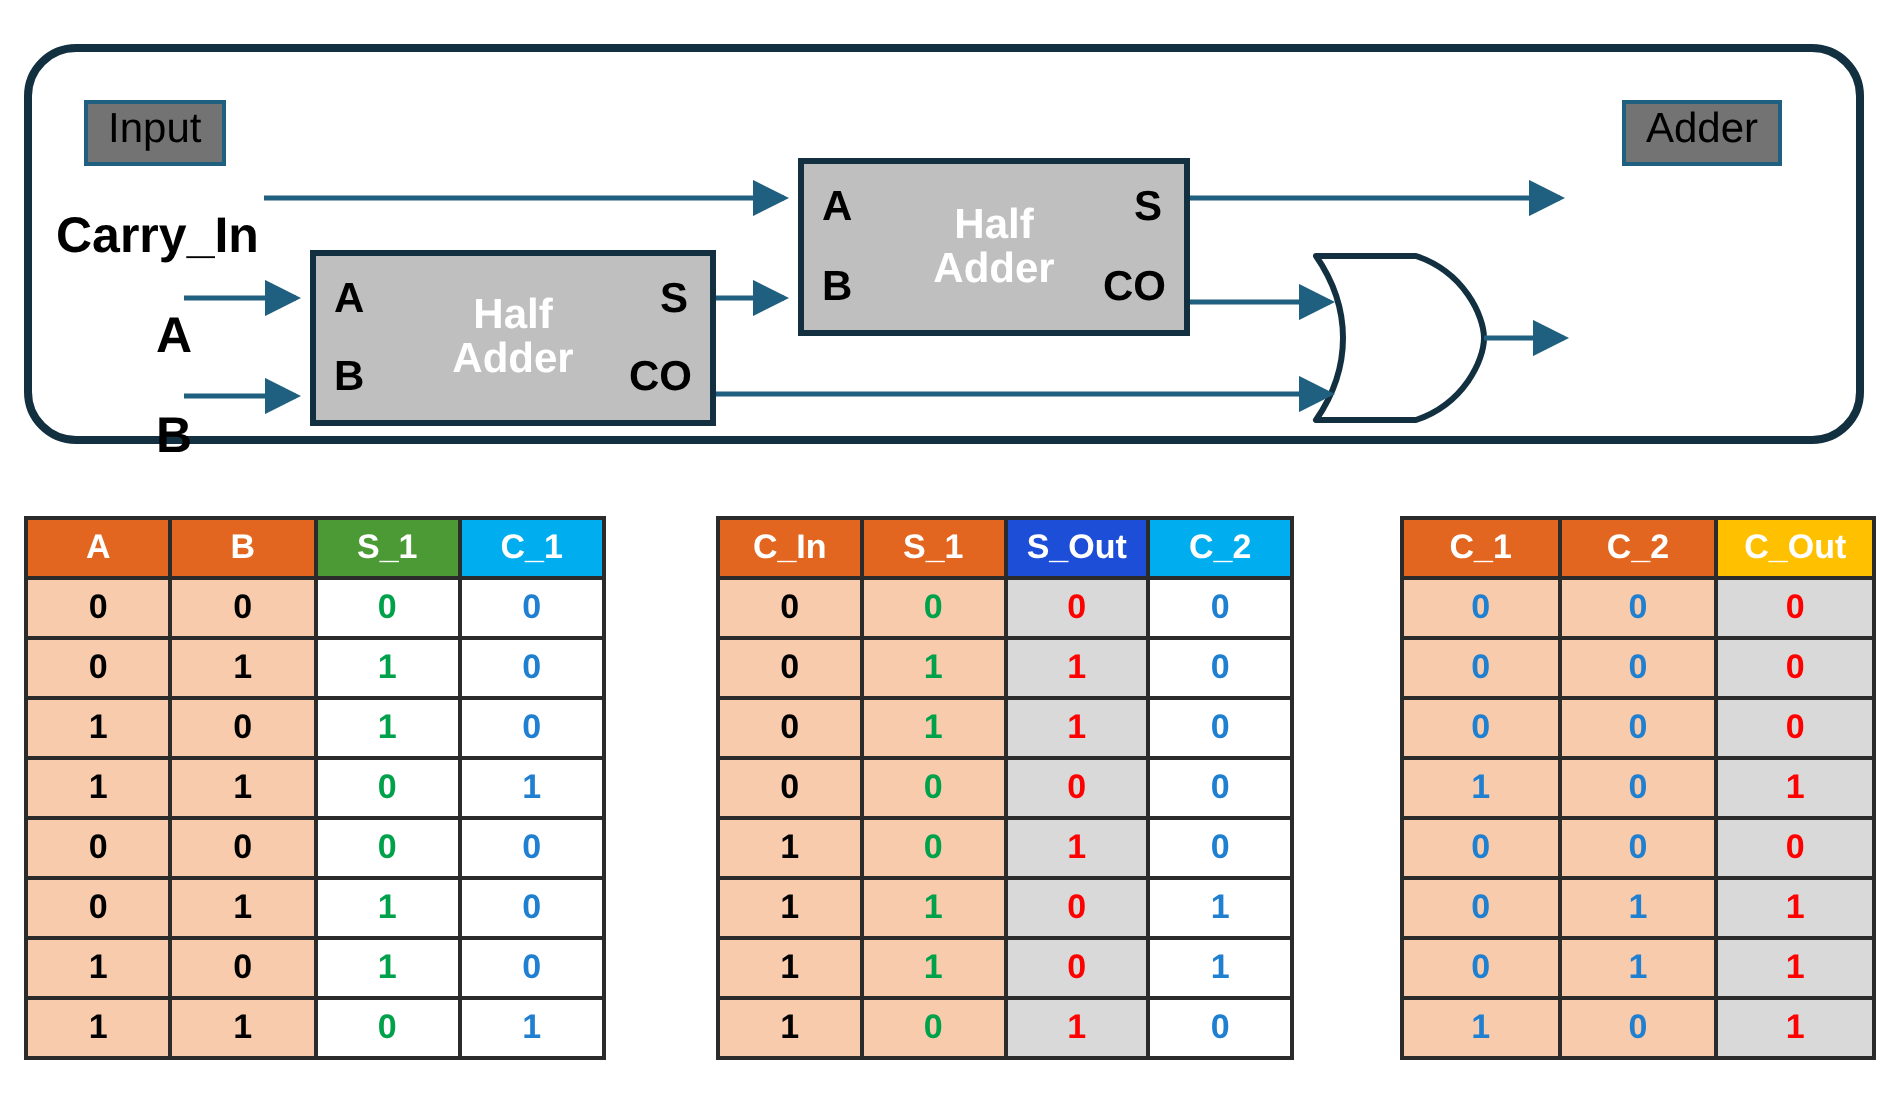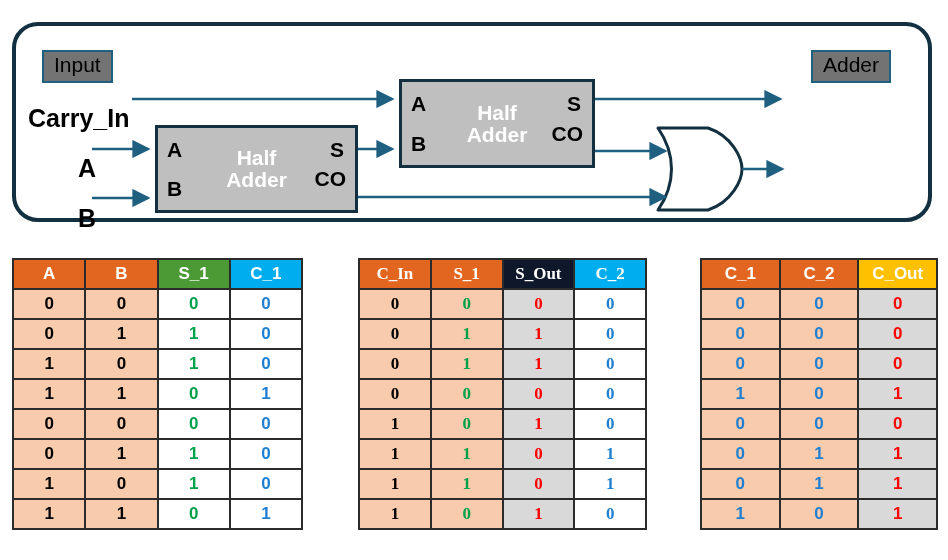--- a/index.html
+++ b/index.html
@@ -81,21 +81,21 @@
   .port {
     position: absolute;
     font-weight: bold;
     font-size: 21px;
     color: #000000;
     line-height: 1;
   }
   .port.pin-a  { left: 9px;  top: 11px; }
   .port.pin-b  { left: 9px;  bottom: 11px; }
   .port.pin-s  { right: 11px; top: 11px; }
-  .port.pin-co { right: 9px;  bottom: 21px; text-align: center; }
+  .port.pin-co { right: 9px;  bottom: 11px; text-align: center; }
 
   
   #wire-layer {
     position: absolute;
     left: 0; top: 0;
     width: 948px; height: 250px;
     pointer-events: none;
   }
 
   
@@ -132,21 +132,21 @@
     font-size: 17px;
     box-sizing: border-box;
   }
   .truth-table th {
     color: #ffffff;
     font-size: 17px;
     height: 30px;
   }
 
   #table-1 { left: 12px;  top: 258px; width: 291px; }
-  #table-2 { left: 358px; top: 258px; width: 289px; font-family: Liberation Serif, serif; }
+  #table-2 { left: 358px; top: 258px; width: 289px; }
   #table-3 { left: 700px; top: 258px; width: 238px; }
 </style>
 </head>
 <body>
 
 <div id="circuit-panel">
 
   <div class="io-box" id="input-box">Input</div>
 
   <div class="io-box" id="output-box">Adder</div>
@@ -268,21 +268,21 @@
         <td style="background: rgb(255, 255, 255); color: rgb(31, 127, 208);">1</td>
       </tr>
     </tbody>
 </table>
 
 <table class="truth-table" id="table-2">
   <thead>
       <tr>
         <th style="background: rgb(226, 102, 31);">C_In</th>
         <th style="background: rgb(226, 102, 31);">S_1</th>
-        <th style="background: #0f172a;">S_Out</th>
+        <th style="background: #1d4ed8;">S_Out</th>
         <th style="background: rgb(0, 174, 239);">C_2</th>
       </tr>
     </thead>
   <tbody>
       <tr>
         <td style="background: rgb(248, 203, 173); color: rgb(0, 0, 0);">0</td>
         <td style="background: rgb(248, 203, 173); color: rgb(0, 161, 75);">0</td>
         <td style="background: rgb(217, 217, 217); color: rgb(255, 0, 0);">0</td>
         <td style="background: rgb(255, 255, 255); color: rgb(31, 127, 208);">0</td>
       </tr>

